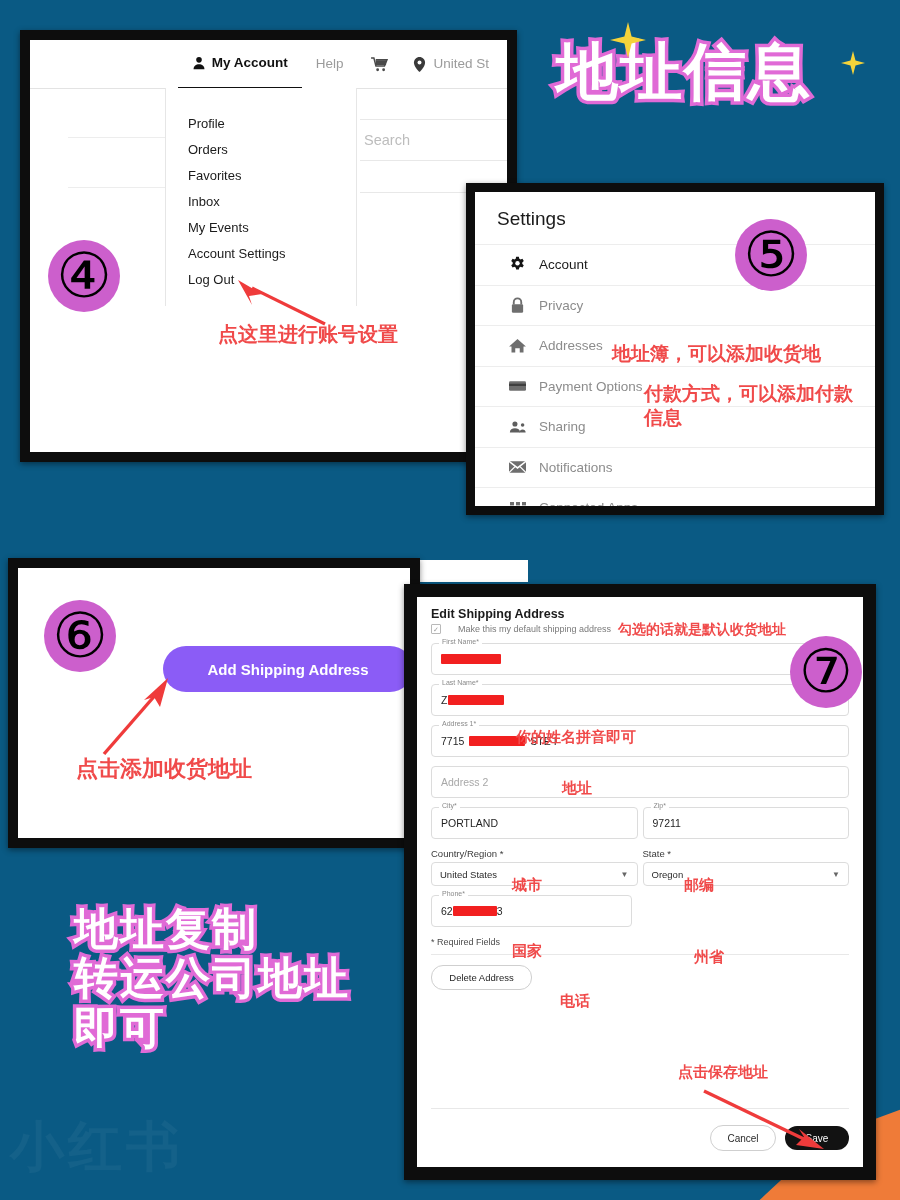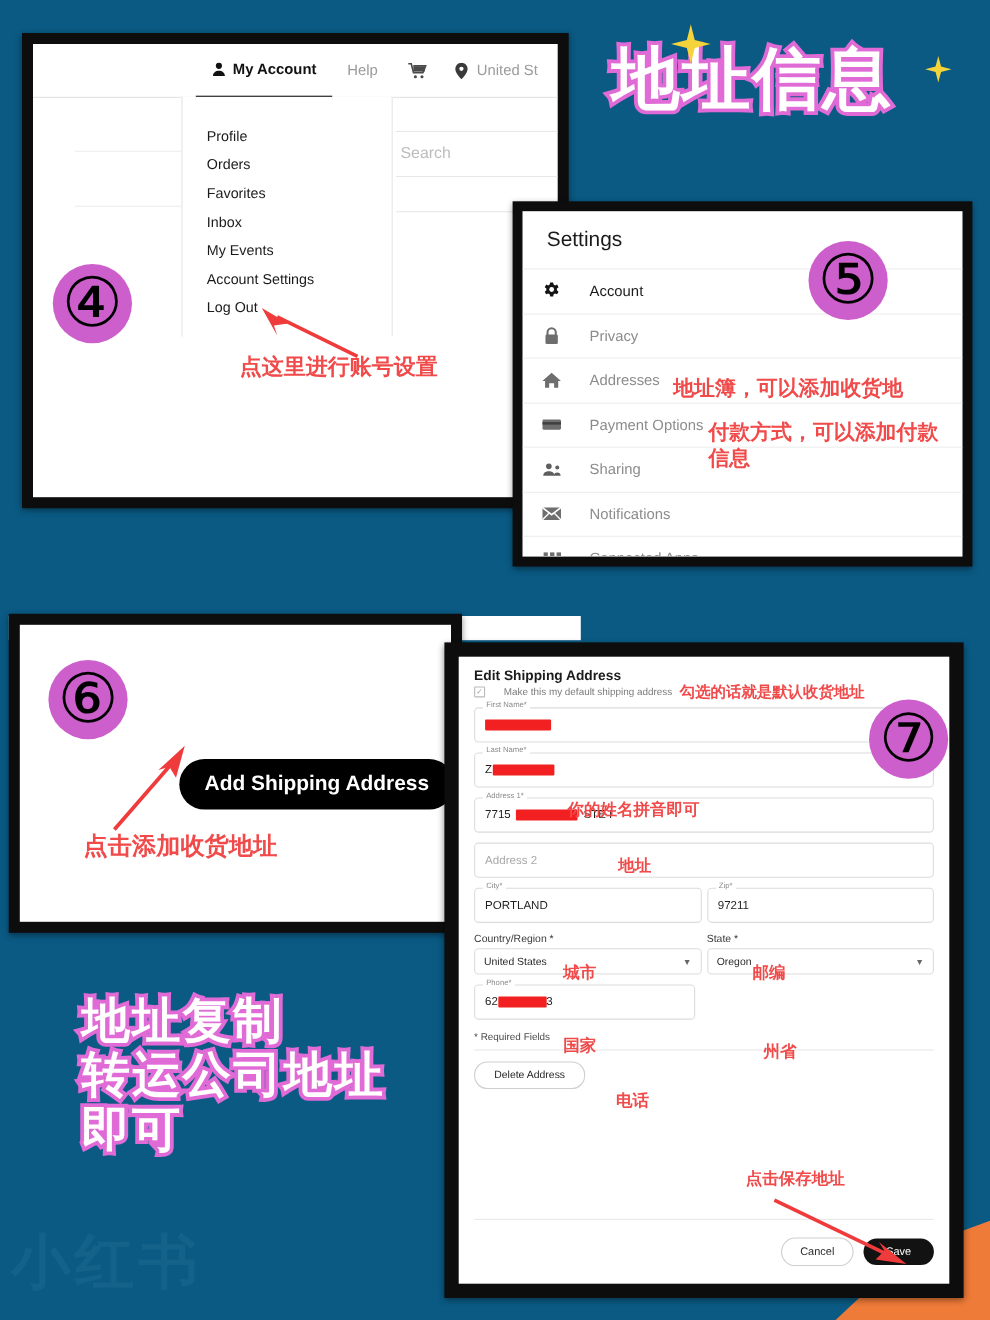--- a/index.html
+++ b/index.html
@@ -41,32 +41,32 @@
   .menu-item{font-size:13px;color:#1b1b1b;padding:5.5px 0 5.5px 22px;}
   .search-zone{position:absolute;left:330px;top:48px;right:0;}
   .search-line{height:31px;border-bottom:1px solid #e8e8e8;}
   .search-line.mid{display:flex;align-items:center;padding-left:4px;font-size:14.5px;color:#bdbdbd;height:40px;}
   .mini-col{position:absolute;left:38px;top:48px;width:97px;height:100px;border-right:1px solid #ededed;}
   .mini-col .sep{border-bottom:1px solid #ededed;height:49px;}
 
   
   #panel5{left:466px;top:183px;width:418px;height:332px;padding:9px;box-sizing:border-box;}
   .settings-title{font-size:19px;color:#1b1b1b;padding:16px 0 14px 22px;}
-  .srow{display:flex;align-items:center;height:39.5px;border-top:1px solid #ededed;padding-left:18px;gap:26px;}
+  .srow{display:flex;align-items:center;height:39.5px;border-top:1px solid #ededed;padding-left:34px;gap:13px;}
   .srow:first-of-type{border-top:none;}
   .sico{width:17px;height:17px;flex:0 0 17px;display:flex;align-items:center;justify-content:center;}
   .slabel{font-size:13.5px;color:#8c8c8c;}
   .srow.active .slabel{color:#1b1b1b;}
 
   
   #panel6{left:8px;top:558px;width:412px;height:290px;padding:10px;box-sizing:border-box;}
   .asa-btn{
     position:absolute;left:145px;top:78px;width:250px;height:46px;border-radius:24px;
-    background:#000000;color:#fff;font-size:19px;font-weight:bold;
-    display:flex;align-items:center;justify-content:center;margin-top:44px;
+    background:#8b5cf6;color:#fff;font-size:15px;font-weight:bold;
+    display:flex;align-items:center;justify-content:center;
   }
   
   .sliver{position:absolute;left:8px;top:560px;width:520px;height:22px;background:#fff;}
 
   
   #panel7{left:404px;top:584px;width:472px;height:596px;padding:13px;box-sizing:border-box;}
   .form{padding:10px 14px 0 14px;font-size:11px;color:#2a2a2a;position:relative;height:100%;box-sizing:border-box;}
   .form h3{margin:0 0 3px 0;font-size:12.5px;font-weight:bold;color:#1b1b1b;}
   .chkline{display:flex;gap:17px;font-size:9px;color:#7a7a7a;}
   .chkbox{width:8px;height:8px;border:1px solid #b9b9b9;border-radius:1px;display:flex;

